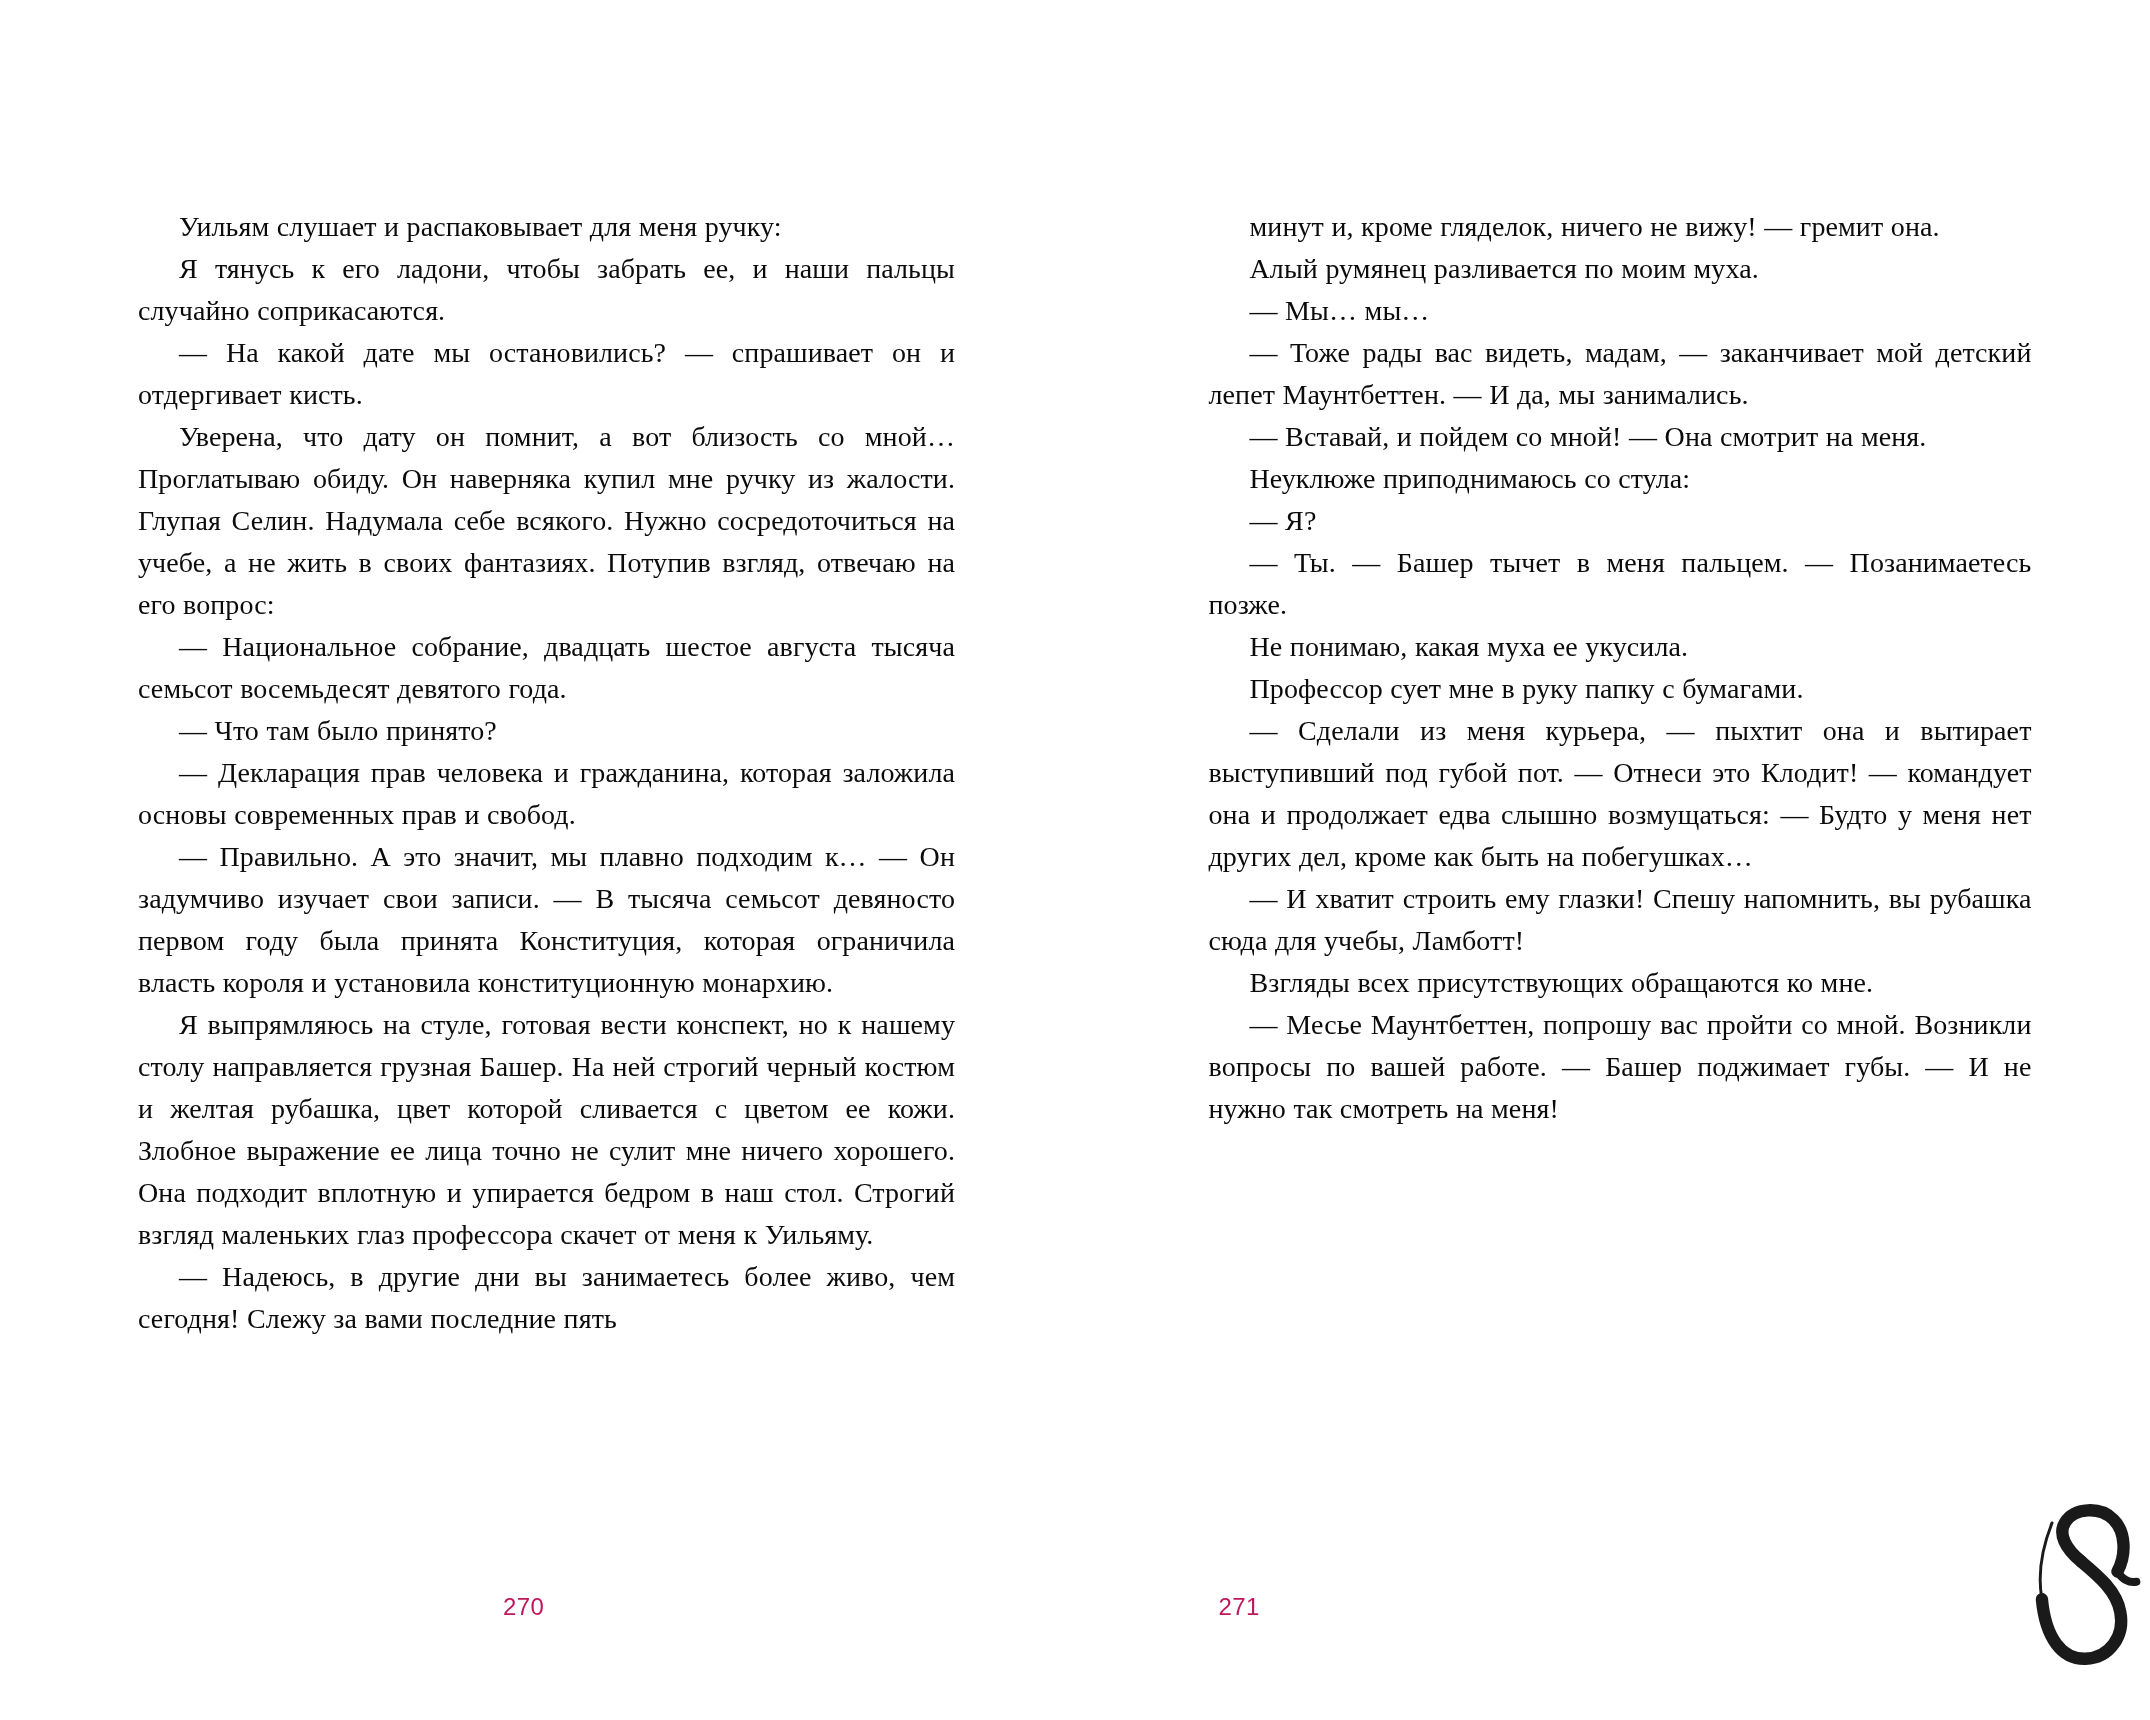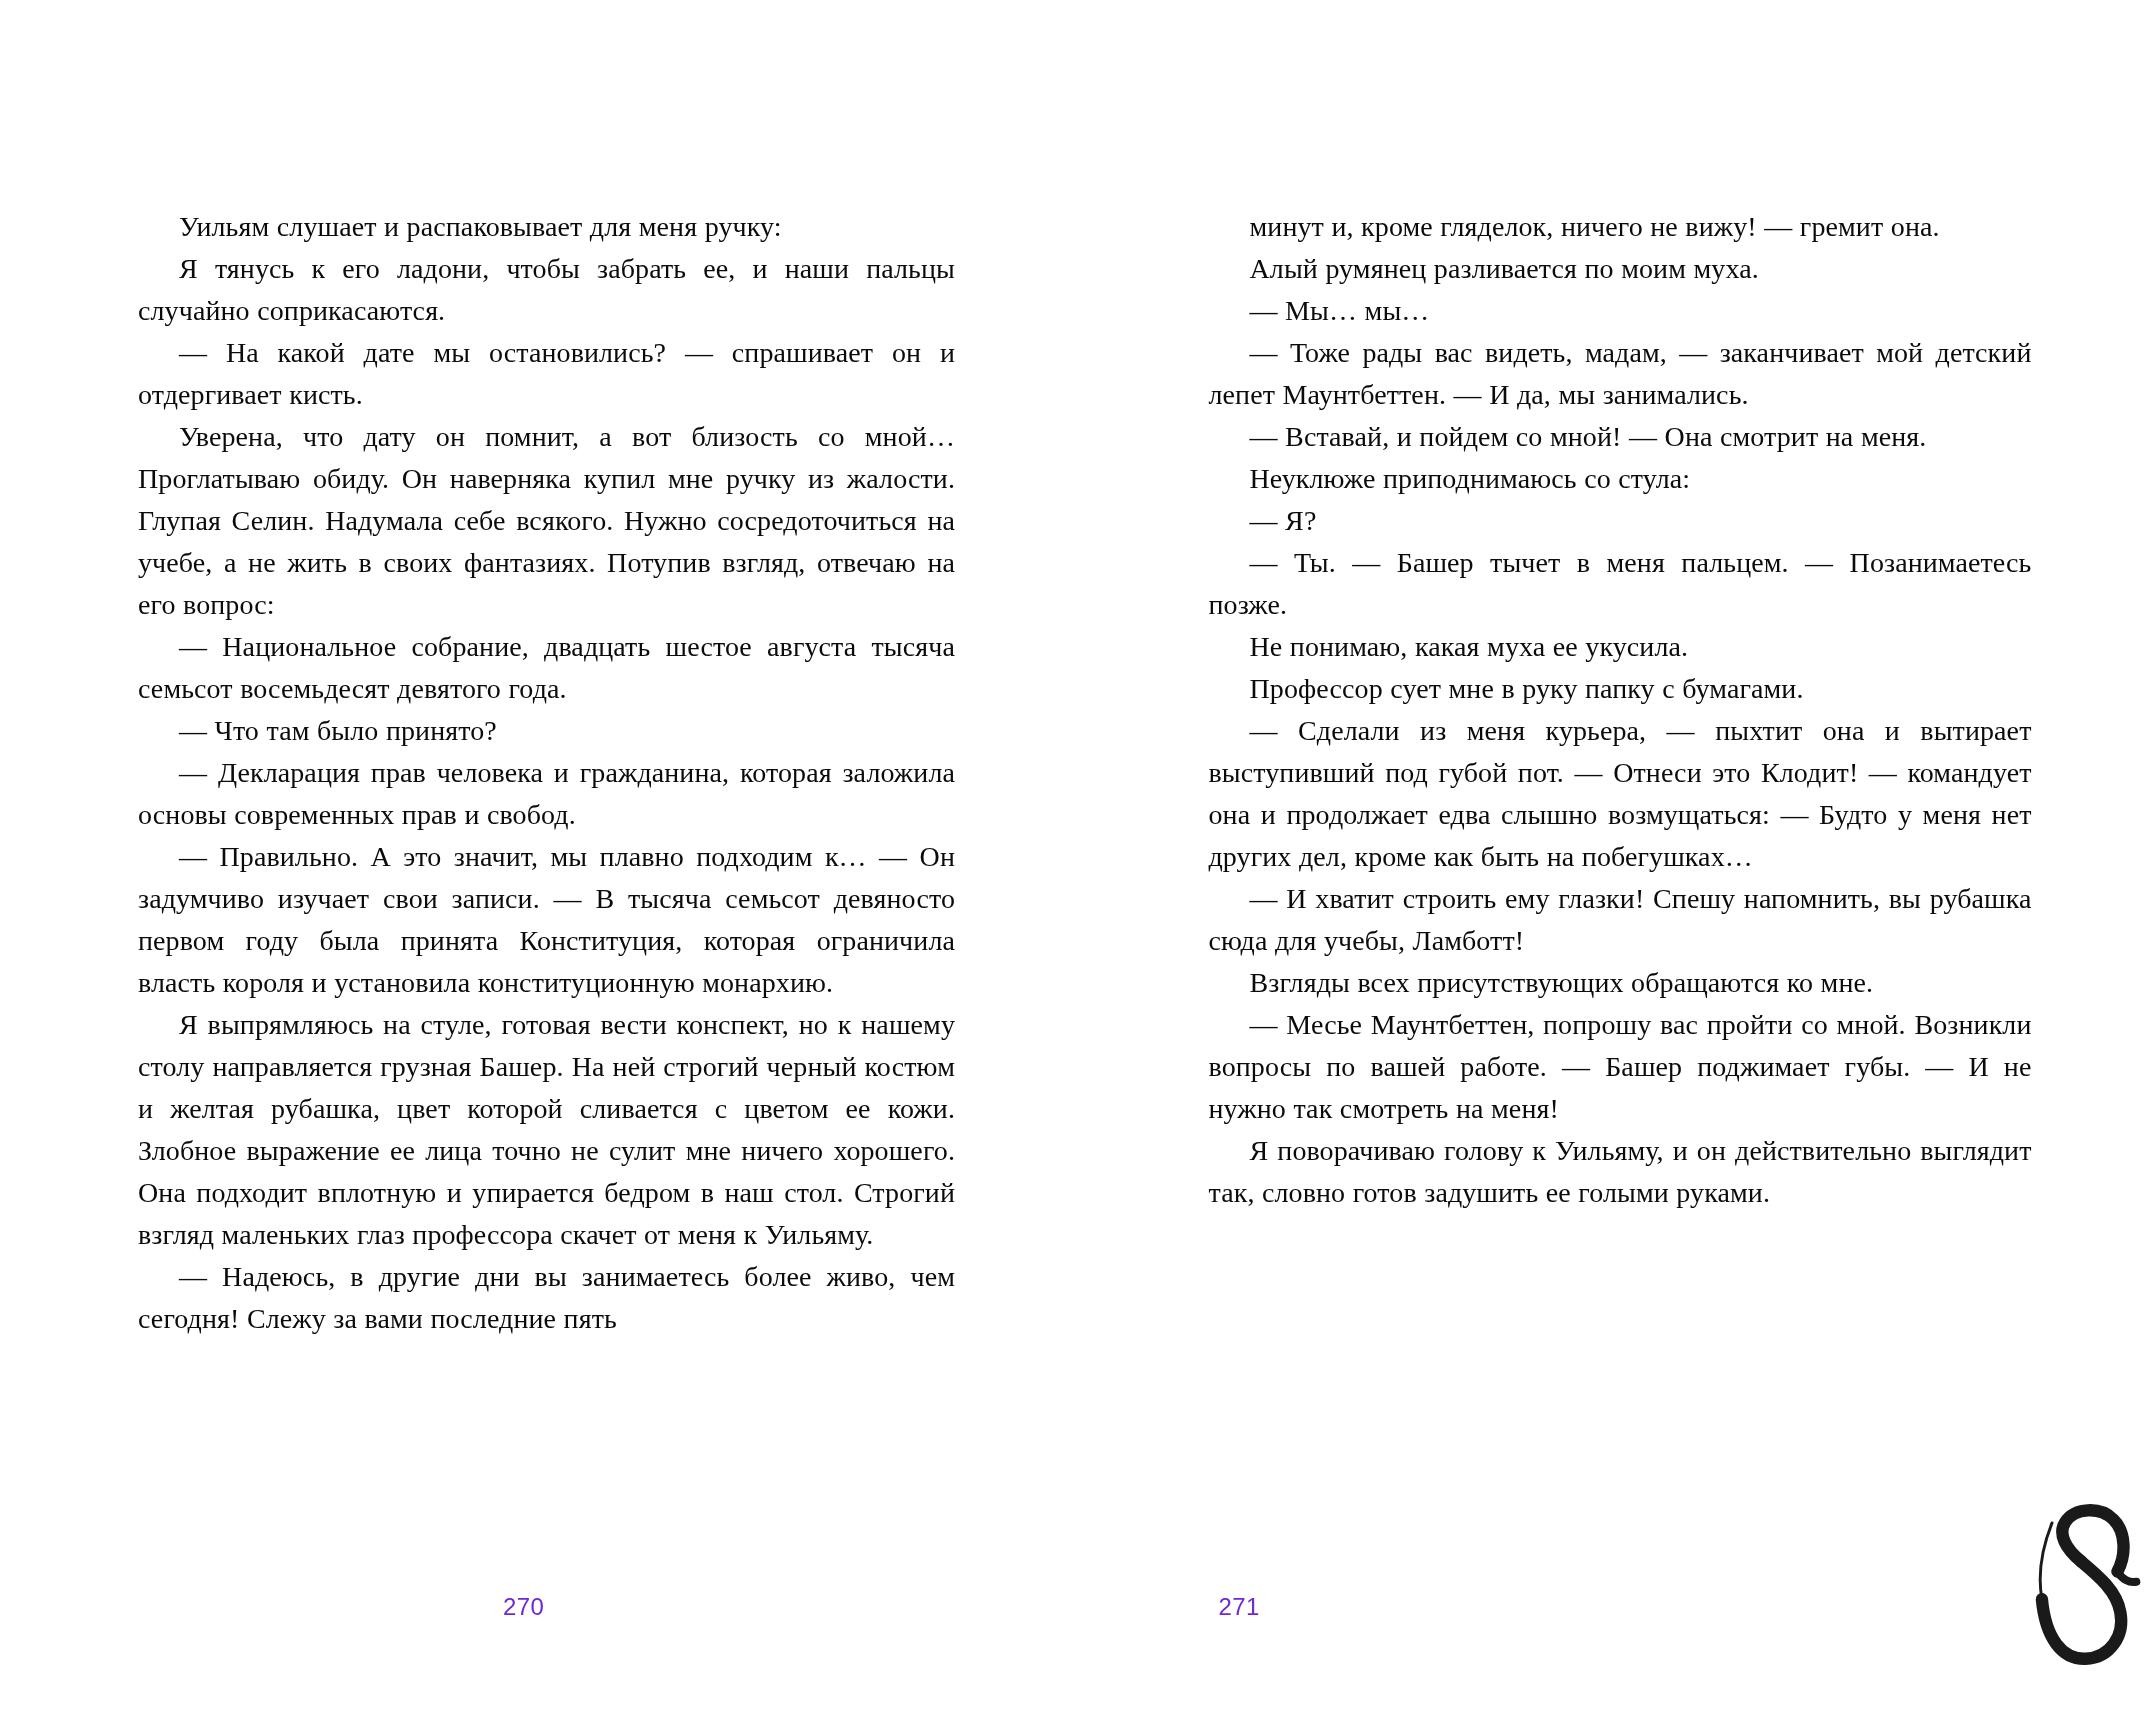--- a/index.html
+++ b/index.html
@@ -65,21 +65,21 @@
     text-align: justify;
   }
 
   
   .folio {
     position: absolute;
     top: 1592px;
     font-family: "Liberation Sans", "DejaVu Sans", sans-serif;
     font-size: 24px;
     line-height: 29px;
-    color: #6d28d9;
+    color: #be185d;
     letter-spacing: 0.4px;
   }
   .page-left .folio  { left: 503px; }
   .page-right .folio { left: 143px; }
 
   
   .ornament {
     position: absolute;
     right: -13px;
     bottom: 5.8px;
@@ -123,21 +123,20 @@
       <p>— Вставай, и пойдем со мной! — Она смотрит на меня.</p>
       <p>Неуклюже приподнимаюсь со стула:</p>
       <p>— Я?</p>
       <p>— Ты. — Башер тычет в меня пальцем. — Позанимаетесь позже.</p>
       <p>Не понимаю, какая муха ее укусила.</p>
       <p>Профессор сует мне в руку папку с бумагами.</p>
       <p>— Сделали из меня курьера, — пыхтит она и вытирает выступивший под губой пот. — Отнеси это Клодит! — командует она и продолжает едва слышно возмущаться: — Будто у меня нет других дел, кроме как быть на побегушках…</p>
       <p>— И хватит строить ему глазки! Спешу напомнить, вы рубашка сюда для учебы, Ламботт!</p>
       <p>Взгляды всех присутствующих обращаются ко мне.</p>
       <p>— Месье Маунтбеттен, попрошу вас пройти со мной. Возникли вопросы по вашей работе. — Башер поджимает губы. — И не нужно так смотреть на меня!</p>
-      <p>Я поворачиваю голову к Уильяму, и он действительно выглядит так, словно готов задушить ее голыми руками.</p>
     </div>
     <div class="folio">271</div>
 
     <div class="ornament">
       <svg viewBox="0 0 260 300" xmlns="http://www.w3.org/2000/svg" aria-hidden="true">
         <g fill="none" stroke="#1a1a1a" stroke-linecap="round" stroke-linejoin="round">
 
           <path d="M106 37 C 92 72, 86 108, 92 142" stroke-width="4"></path>
 
           <path d="M92 142 C 97 196, 120 225, 152 224

